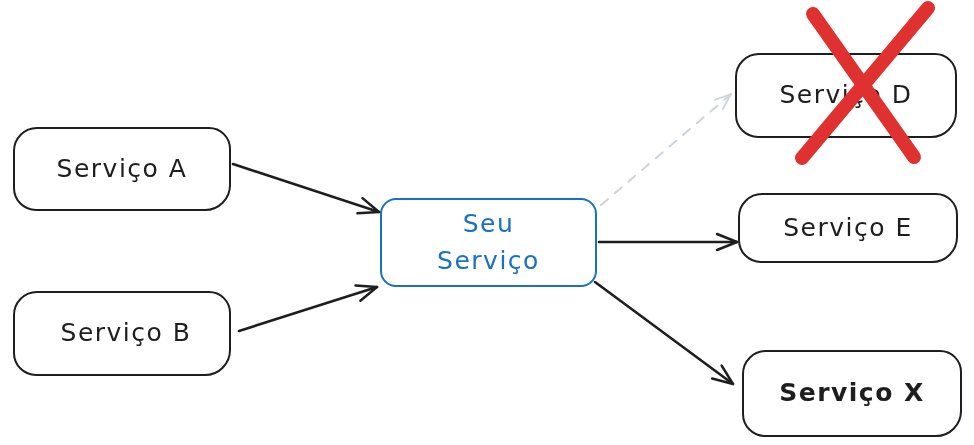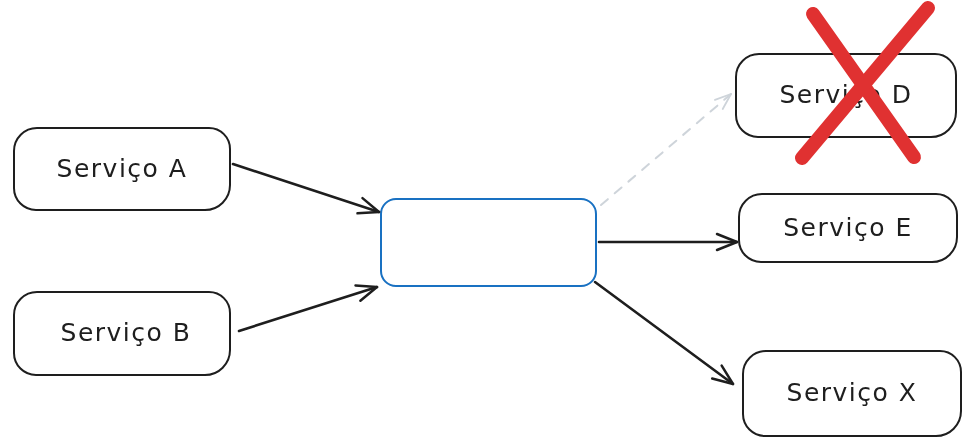--- a/index.html
+++ b/index.html
@@ -31,21 +31,21 @@
     border-radius: 16px;
   }
   .node-label { text-align: center; line-height: 1.45; }
   .node-label span { display: block; }
 
   #node-servico-a { left: 13px;  top: 127px; width: 218px; height: 84px; justify-content: center; }
   #node-servico-b { left: 13px;  top: 291px; width: 218px; height: 85px; padding-left: 8px; }
   #node-seu-servico { left: 380px; top: 198px; width: 217px; height: 89px; }
   #node-servico-d { left: 735px; top: 53px;  width: 222px; height: 85px; }
   #node-servico-e { left: 738px; top: 193px; width: 220px; height: 70px; }
-  #node-servico-x { left: 742px; top: 350px; width: 220px; height: 87px; }
+  #node-servico-x { left: 742px; top: 350px; width: 220px; height: 87px; font-weight: bold; }
 
   .edges-layer {
     position: absolute;
     inset: 0;
     width: 974px;
     height: 445px;
     z-index: 5;
     pointer-events: none;
   }
 </style>
@@ -57,20 +57,22 @@
   <div class="node" id="node-servico-a">
     <div class="node-label">Serviço A</div>
   </div>
 
   <div class="node" id="node-servico-b">
     <div class="node-label">Serviço B</div>
   </div>
 
   <div class="node node--highlight" id="node-seu-servico">
     <div class="node-label">
+      <span>Seu</span>
+      <span>Serviço</span>
     </div>
   </div>
 
   <div class="node" id="node-servico-d">
     <div class="node-label">Serviço D</div>
   </div>
 
   <div class="node" id="node-servico-e">
     <div class="node-label">Serviço E</div>
   </div>

